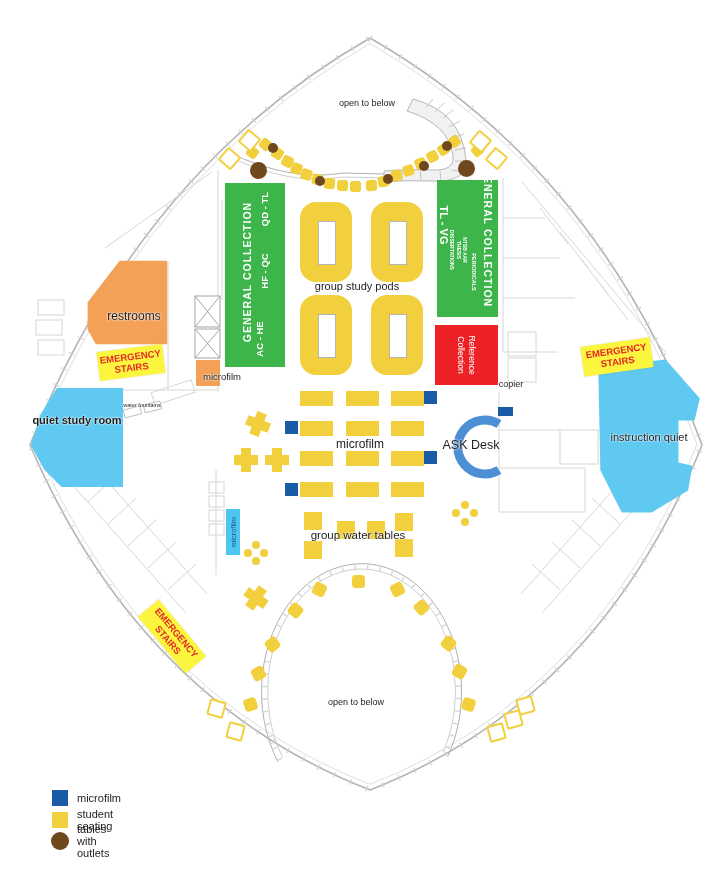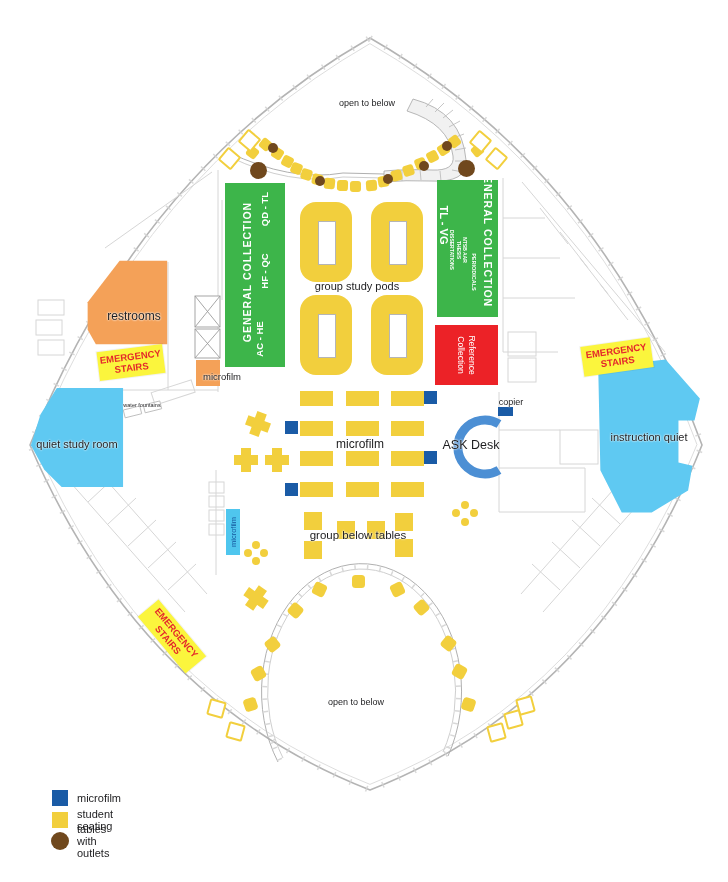--- a/index.html
+++ b/index.html
@@ -94,21 +94,21 @@
   <span class="vlbl-r pre" style="left:466px;top:355px;font-size:8.5px;line-height:1.25;">Reference
 Collection</span>
 
   <div class="area" style="left: 86px; top: 260px; width: 82px; height: 86px; clip-path: polygon(41% 1%, 99% 1%, 99% 98%, 12% 98%, 2% 81%, 2% 49%); background: rgb(244, 161, 88);"></div>
   <span class="lbl" style="left:134px;top:316px;font-size:12px;">restrooms</span>
 
   <div class="area" style="left: 196px; top: 360px; width: 24px; height: 26px; background: rgb(244, 161, 88);"></div>
   <span class="lbl" style="left:222px;top:376px;font-size:9.5px;">microfilm</span>
 
   <div class="area" style="left: 28px; top: 386px; width: 96px; height: 102px; clip-path: polygon(30% 2%, 99% 2%, 99% 99%, 35% 99%, 17% 82%, 3% 58%, 13% 28%); background: rgb(95, 201, 242);"></div>
-  <span class="lbl" style="left:77px;top:444px;font-size:11px;">quiet study room</span>
+  <span class="lbl" style="left:77px;top:420px;font-size:11px;font-weight:bold;">quiet study room</span>
 
   <div class="area" style="left: 595px; top: 358px; width: 107px; height: 156px; clip-path: polygon(3% 6%, 66% 1%, 98% 26%, 93% 40%, 78% 40%, 78% 67%, 91% 69%, 87% 85%, 53% 99%, 25% 99%, 5% 72%); background: rgb(95, 201, 242);"></div>
   <span class="lbl" style="left:649px;top:437px;font-size:11px;">instruction quiet</span>
 
   <div class="area" style="left: 226px; top: 509px; width: 14px; height: 46px; background: rgb(79, 198, 238);"></div>
   <span class="vlbl" style="left: 233px; top: 532px; font-size: 7.5px; color: rgb(21, 86, 156);">microfilm</span>
 
   <div class="emg" style="left: 98px; top: 348px; width: 66px; height: 29px; transform: rotate(-7deg); background: rgb(251, 245, 61);">
     <span class="pre" style="color: rgb(228, 40, 43);">EMERGENCY
 STAIRS</span>
@@ -116,21 +116,21 @@
   <div class="emg" style="left: 582px; top: 342px; width: 70px; height: 30px; transform: rotate(-8deg); background: rgb(251, 245, 61);">
     <span class="pre" style="color: rgb(228, 40, 43);">EMERGENCY
 STAIRS</span>
   </div>
   <div class="emg" style="left: 135px; top: 623px; width: 74px; height: 27px; transform: rotate(50deg); background: rgb(251, 245, 61);">
     <span class="pre" style="color: rgb(228, 40, 43);">EMERGENCY
 STAIRS</span>
   </div>
 
   <div class="area" style="left: 498px; top: 407px; width: 15px; height: 9px; background: rgb(26, 91, 166);"></div>
-  <span class="lbl" style="left:511px;top:402px;font-size:9px;">copier</span>
+  <span class="lbl" style="left:511px;top:384px;font-size:9px;">copier</span>
 
   <div id="seat-layer" class="abs" style="left:0;top:0;width:728px;height:882px;pointer-events:none;">
       <div style="position: absolute; left: 300px; top: 391px; width: 33px; height: 15px; background: rgb(242, 207, 61);"></div>
       <div style="position: absolute; left: 346px; top: 391px; width: 33px; height: 15px; background: rgb(242, 207, 61);"></div>
       <div style="position: absolute; left: 391px; top: 391px; width: 33px; height: 15px; background: rgb(242, 207, 61);"></div>
       <div style="position: absolute; left: 300px; top: 421px; width: 33px; height: 15px; background: rgb(242, 207, 61);"></div>
       <div style="position: absolute; left: 346px; top: 421px; width: 33px; height: 15px; background: rgb(242, 207, 61);"></div>
       <div style="position: absolute; left: 391px; top: 421px; width: 33px; height: 15px; background: rgb(242, 207, 61);"></div>
       <div style="position: absolute; left: 300px; top: 451px; width: 33px; height: 15px; background: rgb(242, 207, 61);"></div>
       <div style="position: absolute; left: 346px; top: 451px; width: 33px; height: 15px; background: rgb(242, 207, 61);"></div>
@@ -230,21 +230,21 @@
         <div style="position: absolute; left: 7px; top: 0px; width: 10px; height: 24px; background: rgb(242, 207, 61);"></div>
         <div style="position: absolute; left: 0px; top: 7px; width: 24px; height: 10px; background: rgb(242, 207, 61);"></div>
       </div>
     </div>
 
   <span class="lbl" style="left:367px;top:103px;font-size:9px;">open to below</span>
   <span class="lbl" style="left:356px;top:702px;font-size:9px;">open to below</span>
   <span class="lbl" style="left:357px;top:286px;font-size:11px;">group study pods</span>
   <span class="lbl" style="left:360px;top:444px;font-size:12px;">microfilm</span>
   <span class="lbl" style="left:471px;top:445px;font-size:12.5px;">ASK Desk</span>
-  <span class="lbl" style="left:358px;top:535px;font-size:11.5px;">group below tables</span>
+  <span class="lbl" style="left:358px;top:535px;font-size:11.5px;">group water tables</span>
   <span class="lbl" style="left:142px;top:405px;font-size:5.5px;">water fountains</span>
 
   <div class="abs" style="left:0;top:0;">
     <div class="abs" style="left: 52px; top: 790px; width: 16px; height: 16px; background: rgb(26, 91, 166);"></div>
     <span class="lgl" style="left:77px;top:798px;">microfilm</span>
     <div class="abs" style="left: 52px; top: 812px; width: 16px; height: 16px; background: rgb(242, 207, 61);"></div>
     <span class="lgl" style="left:77px;top:820px;">student seating</span>
     <div class="abs" style="left: 51px; top: 832px; width: 18px; height: 18px; border-radius: 50%; background: rgb(112, 72, 29);"></div>
     <span class="lgl" style="left:77px;top:841px;">tables with outlets</span>
   </div>

